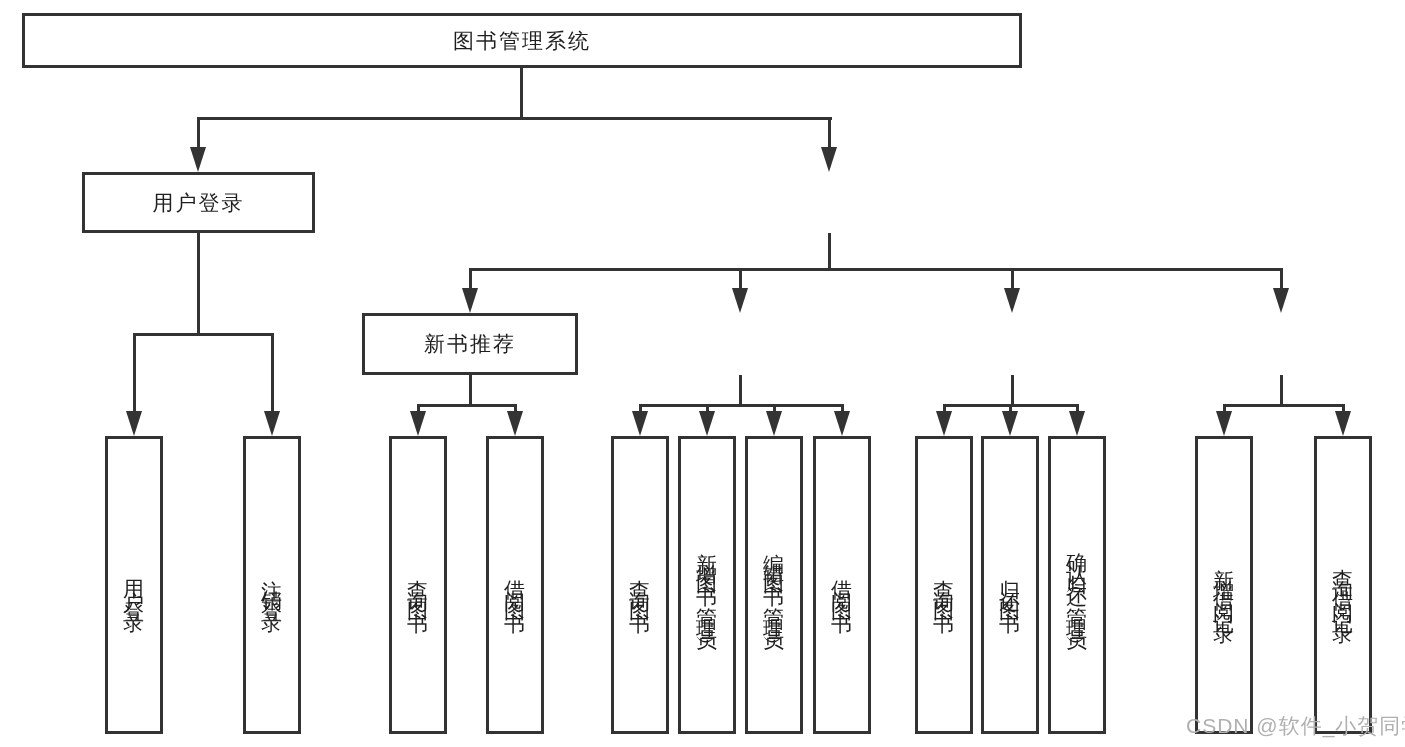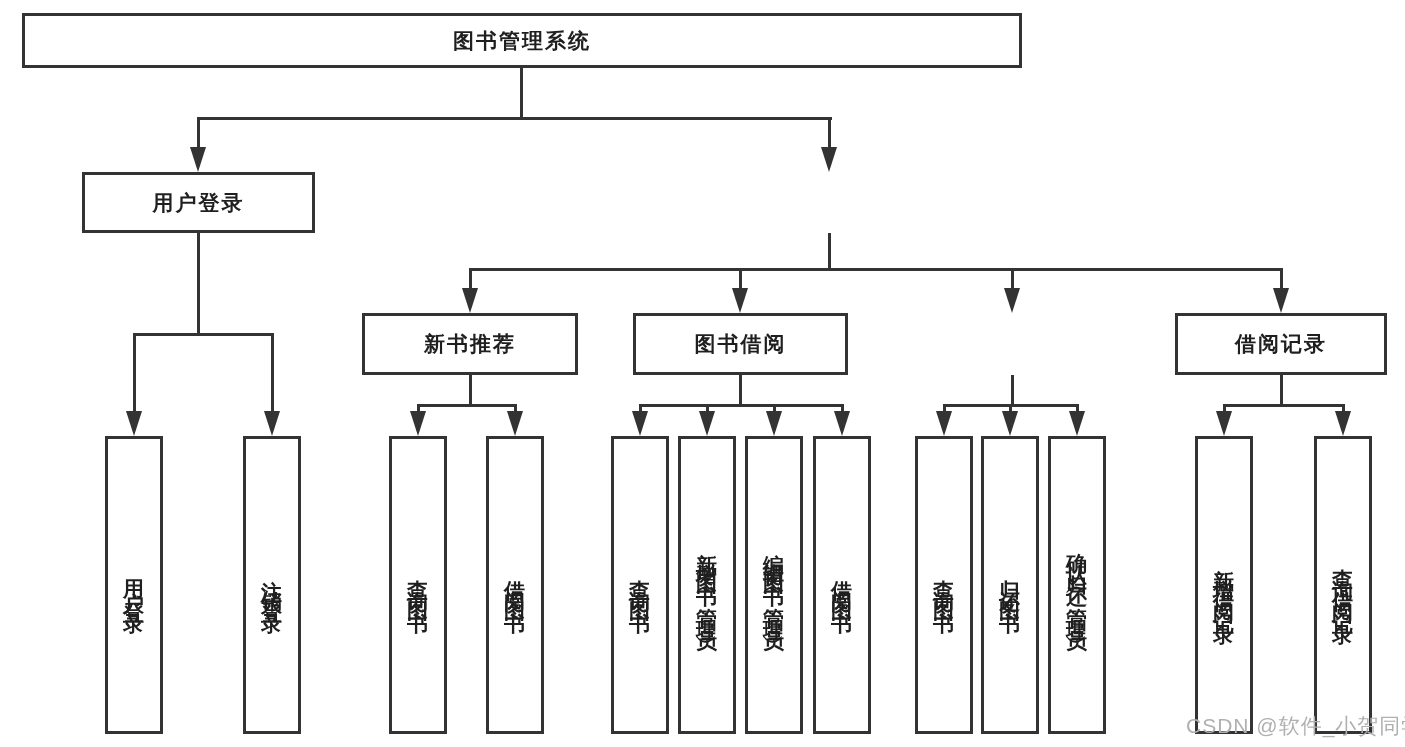--- a/index.html
+++ b/index.html
@@ -16,21 +16,20 @@
     box-sizing: border-box;
     border: 3px solid #333333;
     background: #ffffff;
     display: flex;
     align-items: center;
     justify-content: center;
     color: #1f1f1f;
     font-size: 21px;
     letter-spacing: 2px;
     text-align: center;
-    font-weight: bold;
   }
   .leaf .vtext {
     writing-mode: vertical-rl;
     text-orientation: mixed;
     letter-spacing: 11px;
     font-size: 21px;
     line-height: 1;
     white-space: nowrap;
   }
   .vline {
@@ -95,26 +94,20 @@
   <div class="arrow" style="left:462px; top:288px;"></div>
   <div class="vline" style="left:739px; top:268px; height:22px;"></div>
   <div class="arrow" style="left:732px; top:288px;"></div>
   <div class="vline" style="left:1011px; top:268px; height:22px;"></div>
   <div class="arrow" style="left:1004px; top:288px;"></div>
   <div class="vline" style="left:1280px; top:268px; height:22px;"></div>
   <div class="arrow" style="left:1273px; top:288px;"></div>
 
   <div class="box" style="left:362px; top:313px; width:216px; height:62px;">
     <span>新书推荐</span>
-  </div>
-  <div class="box" style="left:633px; top:313px; width:215px; height:62px;">
-    <span>图书借阅</span>
-  </div>
-  <div class="box" style="left:1175px; top:313px; width:212px; height:62px;">
-    <span>借阅记录</span>
   </div>
 
   <div class="vline" style="left:469px; top:375px; height:32px;"></div>
   <div class="hline" style="left:417px; top:404px; width:100px;"></div>
   <div class="vline" style="left:417px; top:404px; height:10px;"></div>
   <div class="arrow" style="left:410px; top:411px;"></div>
   <div class="vline" style="left:514px; top:404px; height:10px;"></div>
   <div class="arrow" style="left:507px; top:411px;"></div>
 
   <div class="vline" style="left:739px; top:375px; height:32px;"></div>

